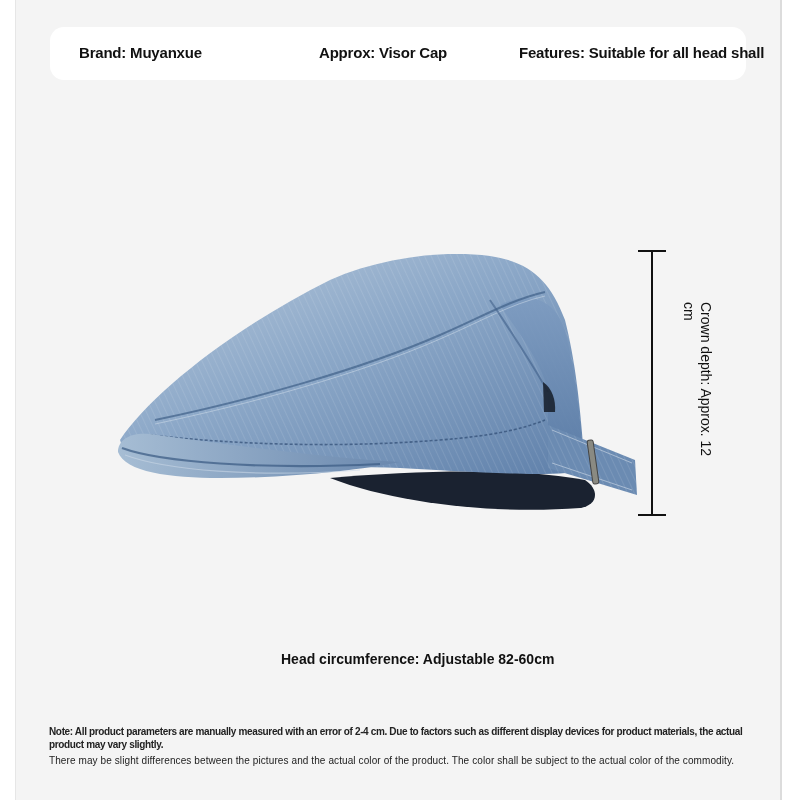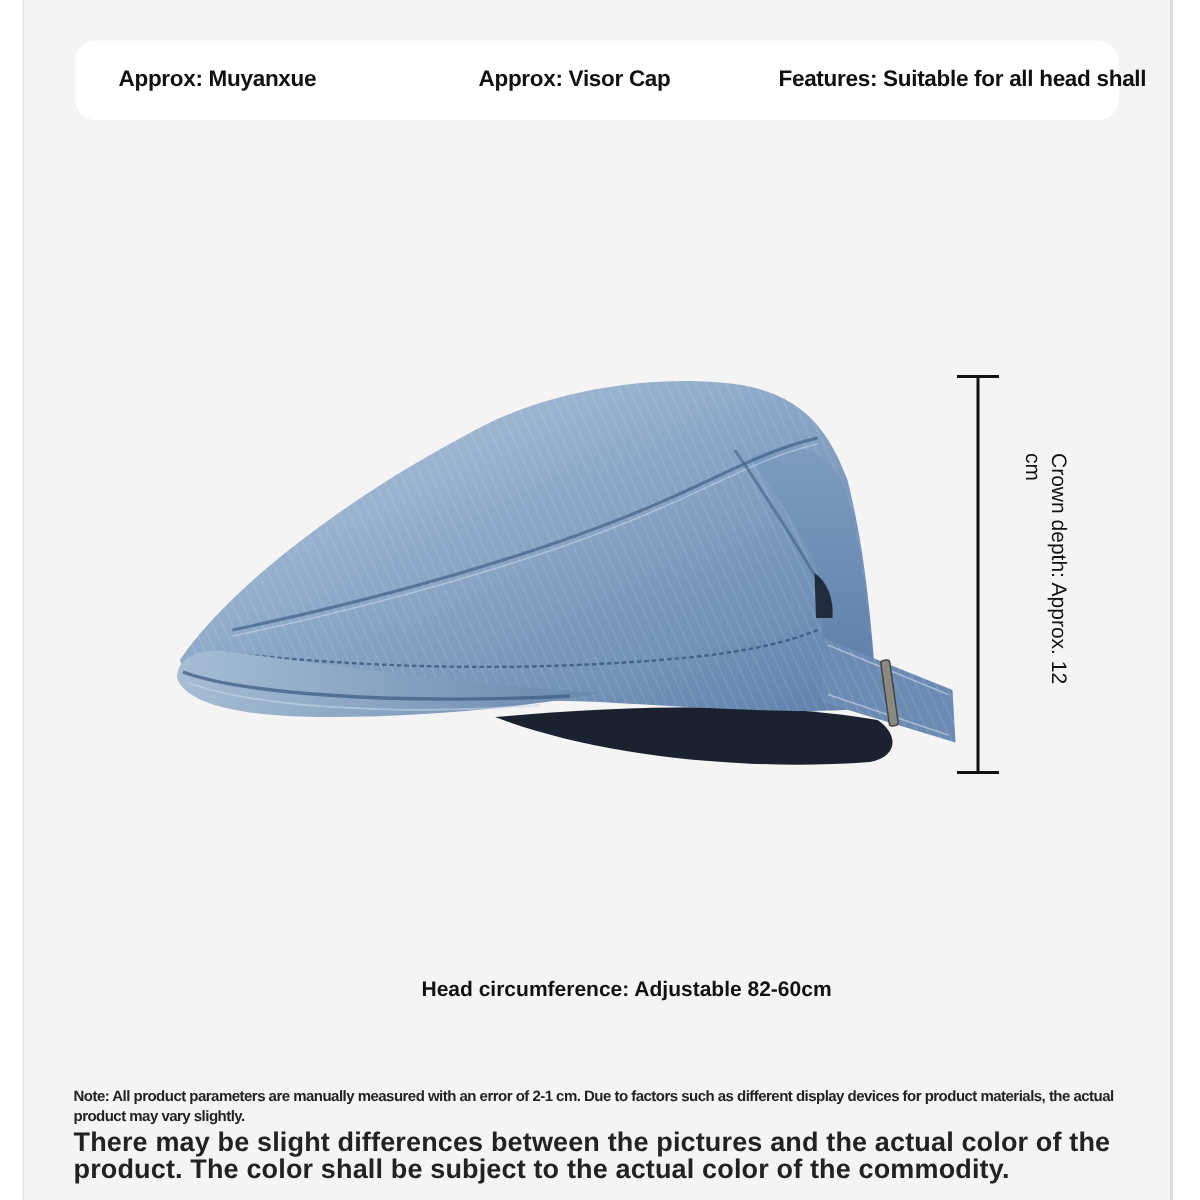--- a/index.html
+++ b/index.html
@@ -42,30 +42,30 @@
       position: absolute; left: 281px; top: 651px; font-size: 14px; font-weight: bold;
       white-space: nowrap; color: #111;
     }
 
     .note-small {
       position: absolute; left: 49px; top: 725px; width: 730px;
       font-size: 10px; line-height: 13px; font-weight: bold; letter-spacing: -0.35px; color: #222;
     }
     .note-large {
       position: absolute; left: 49px; top: 752px; width: 700px;
-      font-size: 18px; line-height: 18px; font-weight: bold; color: #222; letter-spacing: 0.1px;
+      font-size: 10px; line-height: 18px; font-weight: normal; color: #222; letter-spacing: 0.1px;
     }
   </style>
 </head>
 <body>
 
 <div class="panel"></div>
 
 <div class="spec-card"></div>
-<div class="spec brand">Approx: Muyanxue</div>
+<div class="spec brand">Brand: Muyanxue</div>
 <div class="spec style">Approx: Visor Cap</div>
 <div class="spec features">Features: Suitable for all head shall</div>
 
 <div class="hat-wrap">
   <svg width="800" height="800" viewBox="0 0 800 800">
     <defs>
       <linearGradient id="crownGrad" x1="0" y1="0" x2="1" y2="1">
         <stop offset="0" stop-color="#b7c9dc"></stop>
         <stop offset="0.45" stop-color="#8ca8c8"></stop>
         <stop offset="1" stop-color="#5f80aa"></stop>
@@ -123,14 +123,14 @@
   </svg>
 </div>
 
 <div class="measure-bar"></div>
 <div class="measure-cap top"></div>
 <div class="measure-cap bottom"></div>
 <div class="measure-label">Crown depth: Approx. 12 cm</div>
 
 <div class="circumference">Head circumference: Adjustable 82-60cm</div>
 
-<div class="note-small">Note: All product parameters are manually measured with an error of 2-1 cm. Due to factors such as different display devices for product materials, the actual product may vary slightly.</div>
+<div class="note-small">Note: All product parameters are manually measured with an error of 2-4 cm. Due to factors such as different display devices for product materials, the actual product may vary slightly.</div>
 <div class="note-large">There may be slight differences between the pictures and the actual color of the product. The color shall be subject to the actual color of the commodity.</div>
 
 </body></html>

